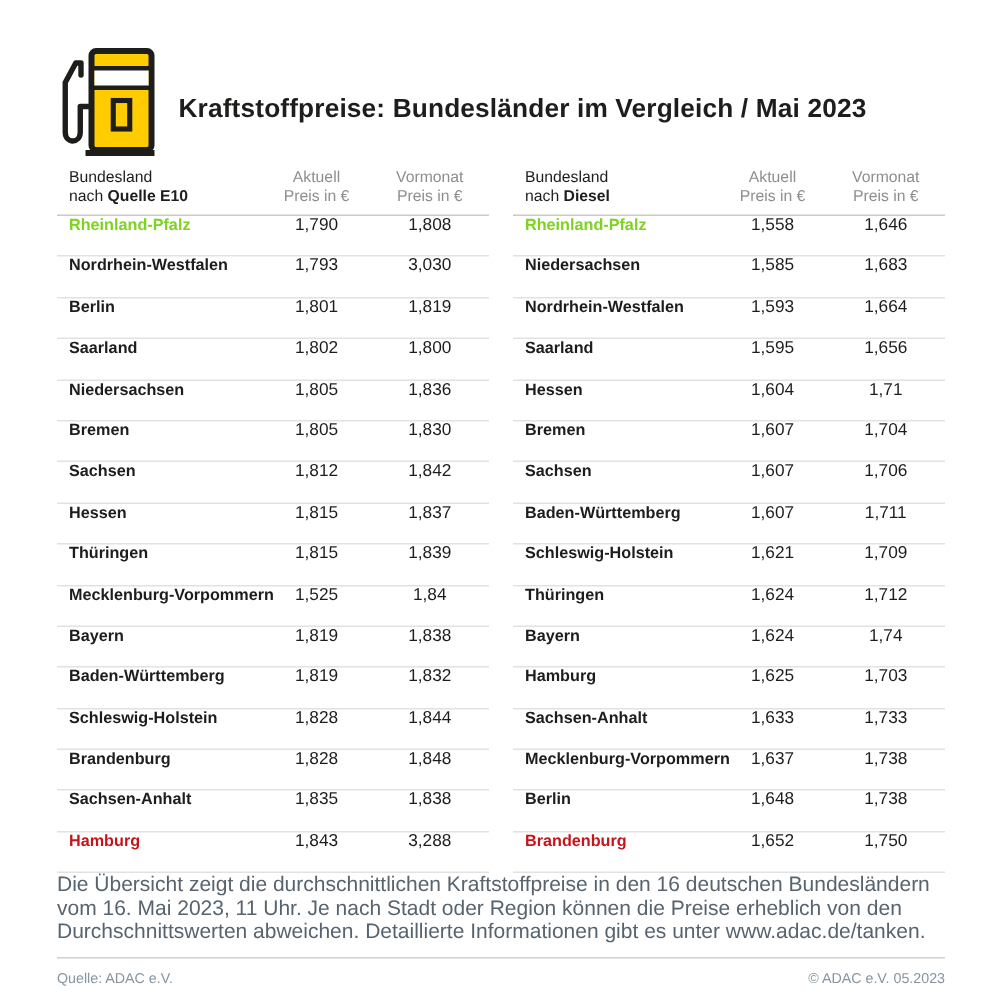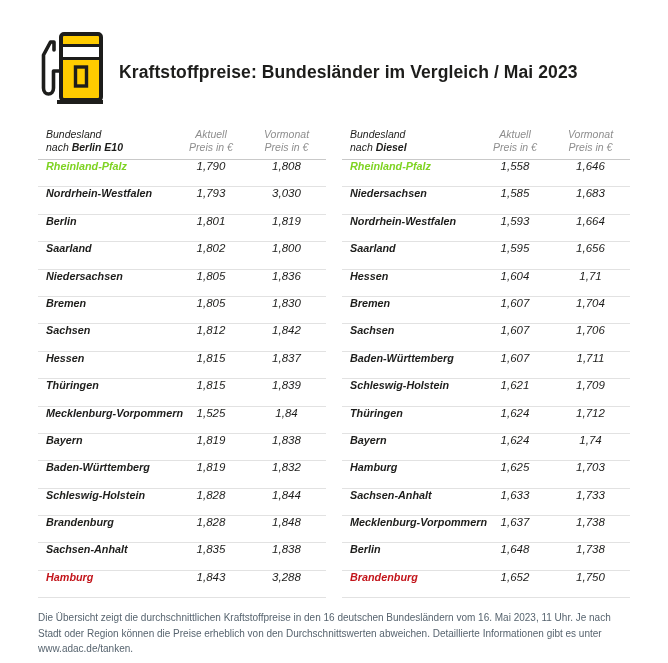--- a/index.html
+++ b/index.html
@@ -10,36 +10,36 @@
     color:#1d1d1b;
   }
   .page { width:668px; height:629px; padding:30px 38px 0; background:#fff;border-radius:20px; }
 
   
   .masthead { display:flex; align-items:center; gap:13px; height:78px; padding-left:2px; }
   .pump-wrap { width:66px; height:76px; flex:0 0 auto; }
   .title { font-size:17.5px; font-weight:bold; letter-spacing:.1px; margin-top:6px; }
 
   
-  .tables { display:flex; gap:16px; margin-top:19px;font-style:italic; }
+  .tables { display:flex; gap:16px; margin-top:3px; }
   .ptable { flex:1; min-width:0; }
   .thead { display:flex; align-items:flex-end; height:33px; padding-bottom:5px;
            border-bottom:1px solid #c9c9c9; }
   .th-name { flex:1; font-size:10.5px; line-height:13px; padding-left:8px; white-space:nowrap; }
   .th-col { width:72px; text-align:center; font-size:10.5px; line-height:13px; color:#8e8e8e; }
   .th-col.v { width:79px; }
   .trow { display:flex; align-items:flex-start; height:27.4px; border-bottom:1px solid #e2e2e2; }
   .tname { flex:1; min-width:0; font-weight:bold; font-size:10.8px; padding-left:8px; white-space:nowrap; }
   .tval { font-size:11.5px; text-align:center; }
   .col-a { width:72px; } .col-v { width:79px; }
   .hl-green .tname { color:#7ed321; }
   .hl-red .tname { color:#c3151b; }
 
   
-  .footnote { margin-top:12px; font-size:10px; line-height:15.5px; color:#57646f; max-width:594px; }
+  .footnote { font-size:14px; line-height:15.5px; color:#57646f; max-width:594px; }
   .divider { margin-top:9px; border-top:1px solid #ccd1d5; }
   .sourcerow { display:flex; justify-content:space-between; margin-top:8px;
                font-size:9.5px; color:#8795a1; }
 </style>
 </head>
 <body>
 
 <div class="page">
 
   <div class="masthead">
@@ -56,21 +56,21 @@
     </div>
     <div class="title">Kraftstoffpreise: Bundesländer im Vergleich / Mai 2023</div>
   </div>
 
   <div class="tables">
 
     <div class="ptable">
       <div class="thead">
         <div class="th-name">
           <span>Bundesland</span><br>
-          <span>nach </span><b>Berlin E10</b>
+          <span>nach </span><b>Quelle E10</b>
         </div>
         <div class="th-col">
           <span>Aktuell</span><br>
           <span>Preis in €</span>
         </div>
         <div class="th-col v">
           <span>Vormonat</span><br>
           <span>Preis in €</span>
         </div>
       </div>

